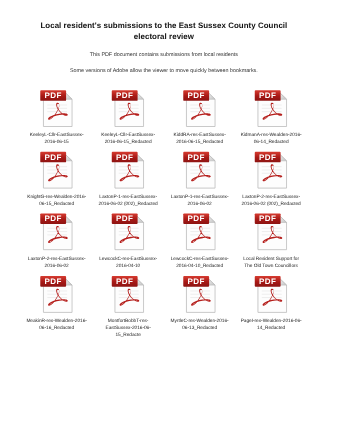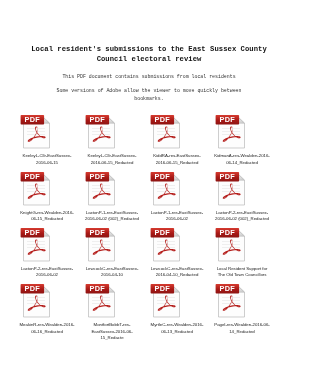--- a/index.html
+++ b/index.html
@@ -15,23 +15,22 @@
     overflow: hidden;
   }
   .page {
     width: 298px;
     height: 386px;
     position: relative;
     box-sizing: border-box;
     padding: 0 8px;
   }
   .header {
-    padding-top: 44px;
+    padding-top: 18px;
     text-align: center;
-    font-family: Liberation Mono, monospace;
   }
   .doc-title {
     font-size: 7.2px;
     font-weight: bold;
     line-height: 1.45;
     letter-spacing: 0.05px;
     margin: 0 14px;
     color: #111111;
   }
   .sub-line-1 {
@@ -51,21 +50,21 @@
     margin-top: 11px;
     display: grid;
     grid-template-columns: repeat(4, 1fr);
     row-gap: 4px;
     column-gap: 0px;
     padding: 0 11px;
   }
   .grid-cell {
     display: flex;
     flex-direction: column;
-    align-items: flex-start;
+    align-items: center;
   }
 
   
   .pdf-icon {
     width: 34px;
     height: 38px;
     position: relative;
     display: block;
   }
   .pdf-icon svg {

